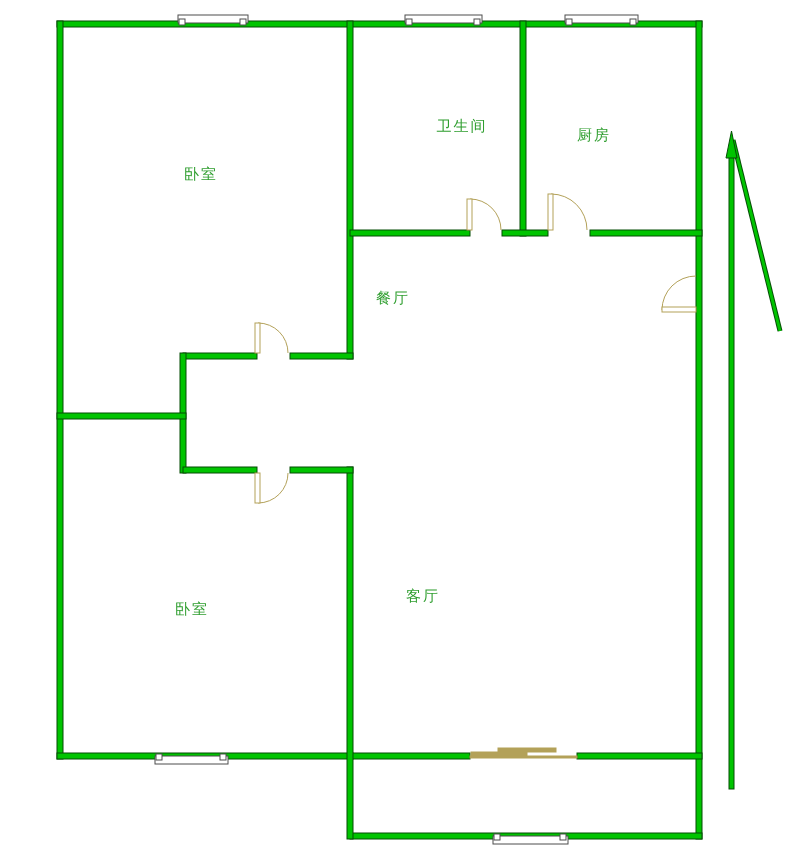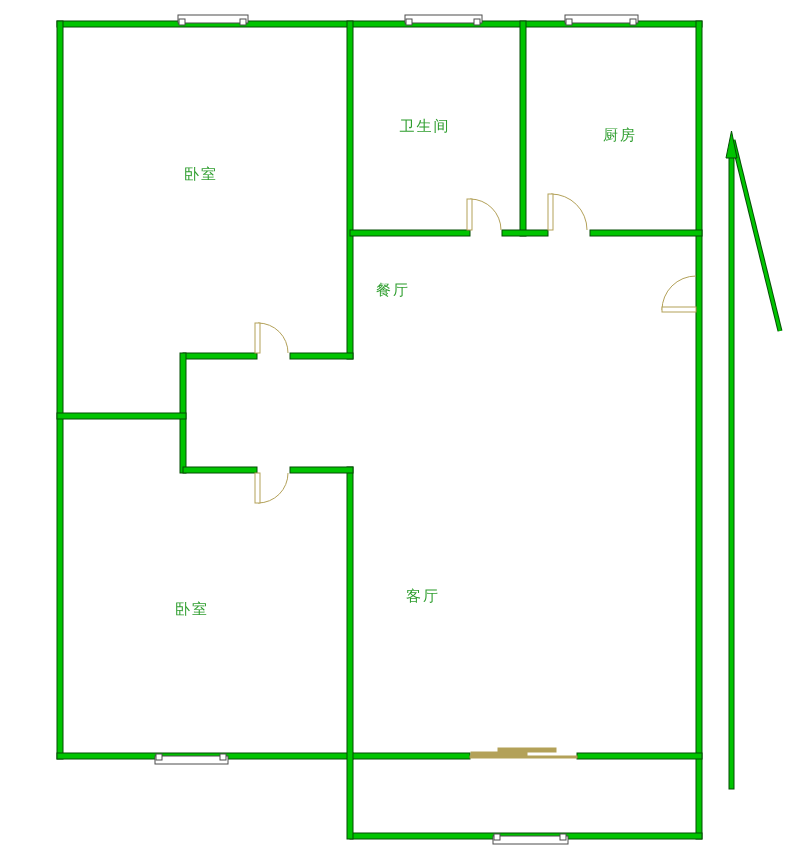--- a/index.html
+++ b/index.html
@@ -73,18 +73,18 @@
       <rect x="470" y="756" width="107" height="2" fill="#b3a159" stroke="#b3a159" stroke-width="1"></rect>
       <rect x="471" y="752" width="56" height="4" fill="#b3a159" stroke="#b3a159" stroke-width="1"></rect>
       <rect x="498" y="748" width="58" height="4" fill="#b3a159" stroke="#b3a159" stroke-width="1"></rect>
       <line x1="733" y1="140" x2="780" y2="331" stroke="#054d05" stroke-width="5"></line>
       <line x1="733" y1="140" x2="780" y2="331" stroke="#00c400" stroke-width="3"></line>
       <rect x="729" y="152" width="5" height="637" fill="#00c400" stroke="#054d05" stroke-width="1"></rect>
       <polygon points="731.5,131 737,158 726,158" fill="#00c400" stroke="#054d05" stroke-width="1"></polygon>
     </svg>
 
   <div class="room-label" style="left: 201px; top: 174px;">卧室</div>
-  <div class="room-label" style="left: 425px; top: 126px; text-align: right;">卫生间</div>
-  <div class="room-label" style="left: 620px; top: 135px;">厨房</div>
-  <div class="room-label" style="left: 393px; top: 290px;">餐厅</div>
+  <div class="room-label" style="left: 462px; top: 126px; text-align: right;">卫生间</div>
+  <div class="room-label" style="left: 594px; top: 135px;">厨房</div>
+  <div class="room-label" style="left: 393px; top: 298px;">餐厅</div>
   <div class="room-label" style="left: 192px; top: 609px;">卧室</div>
   <div class="room-label" style="left: 423px; top: 596px;">客厅</div>
 </div>
 
 </body></html>

